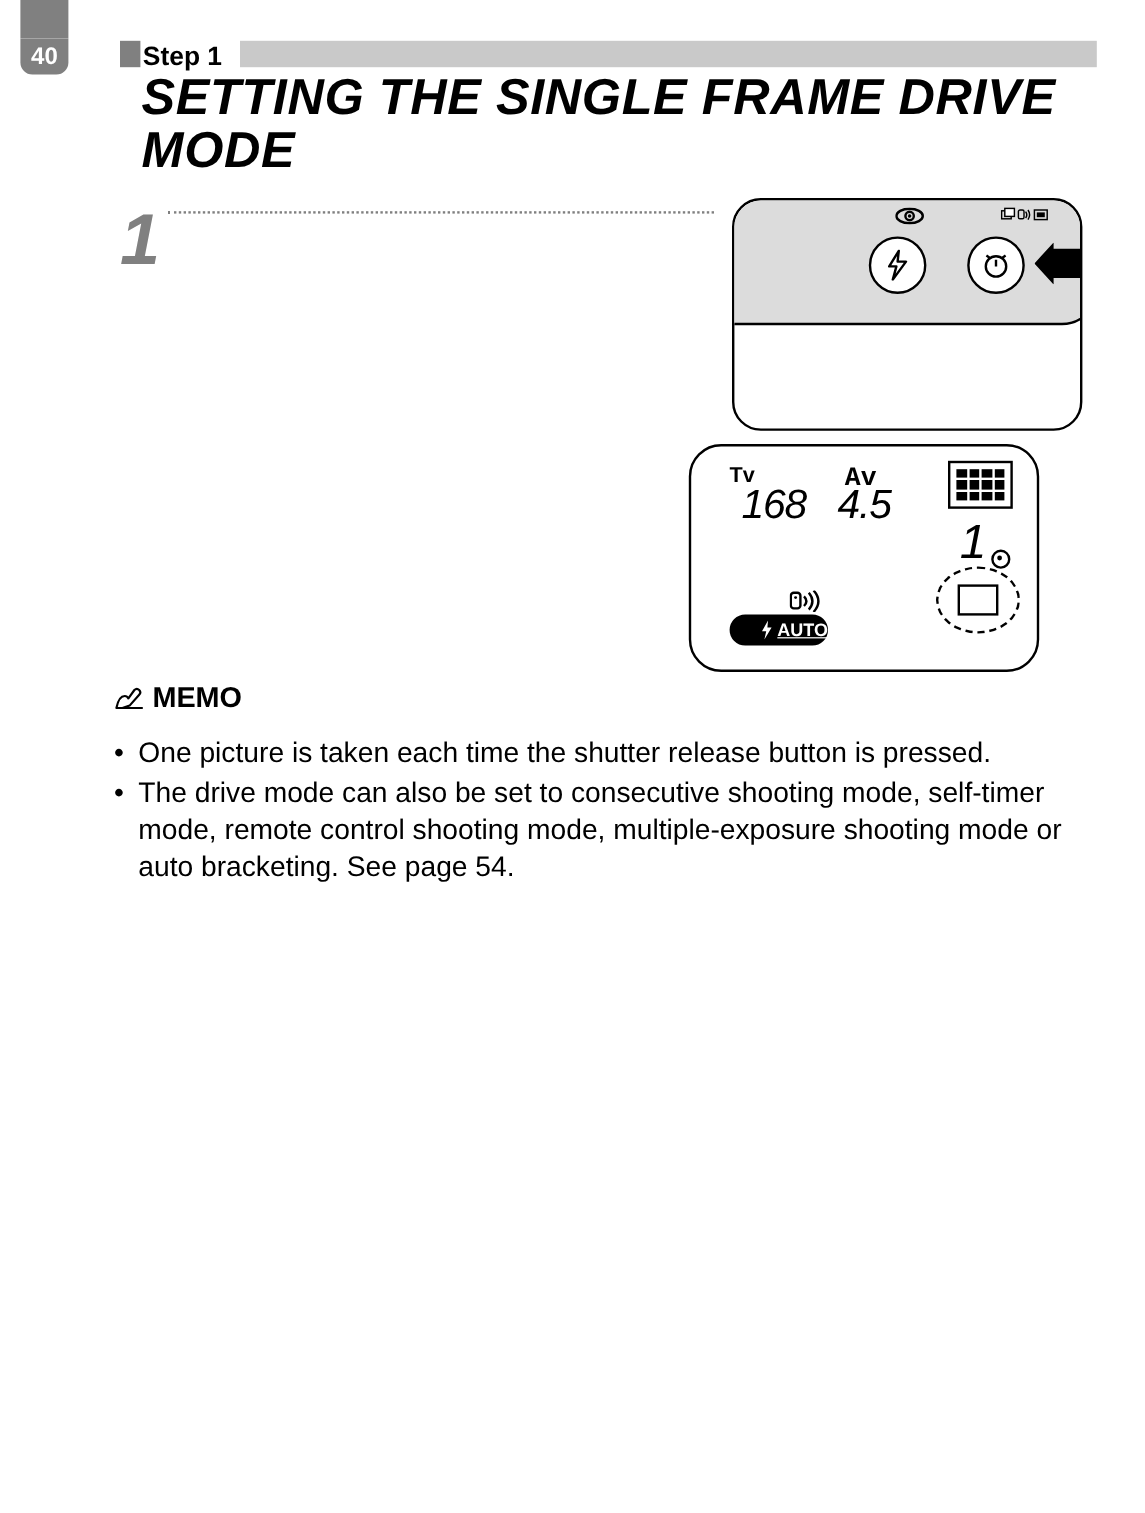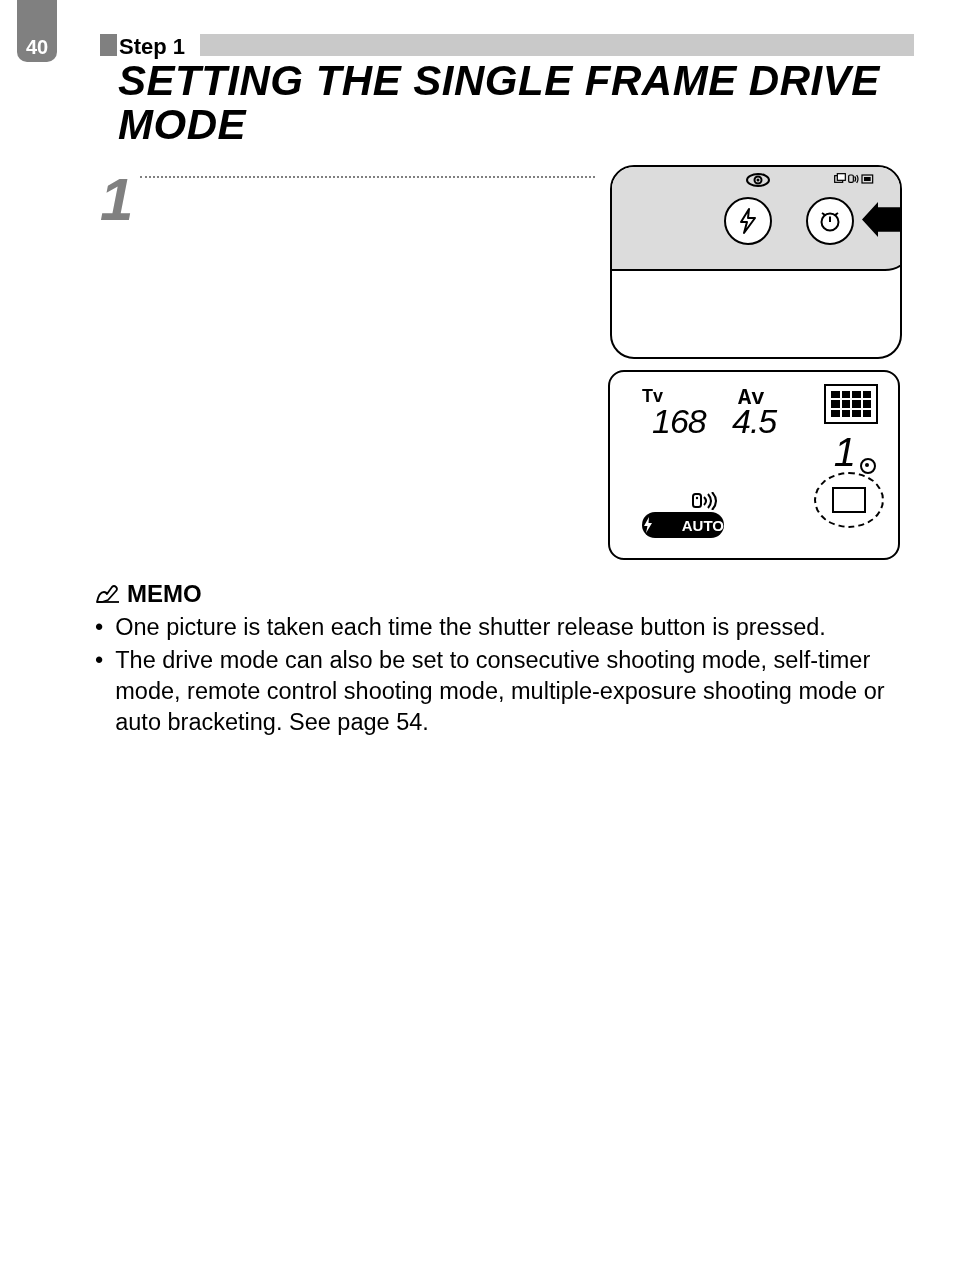--- a/index.html
+++ b/index.html
@@ -174,26 +174,26 @@
     position: absolute;
     right: -2px; top: 35px;
     width: 40px; height: 35px;
     background: #000;
     clip-path: polygon(100% 15%, 40% 15%, 40% 0, 0 50%, 40% 100%, 40% 85%, 100% 85%);
   }
 
   
   .illus-lcd {
     position: absolute;
-    left: 608px;
+    left: 574px;
     top: 370px;
     width: 288px;
     height: 186px;
     border: 2.5px solid #000;
-    border-radius: 16px;
+    border-radius: 27px;
     background: #fff;
   }
   .lcd-tv {
     position: absolute;
     left: 32px; top: 14px;
     font-family: Arial, sans-serif;
     font-weight: bold;
     font-size: 18px;
   }
   .lcd-av {
@@ -272,30 +272,31 @@
     position: absolute;
     left: 32px; top: 140px;
     width: 82px; height: 26px;
     background: #000;
     border-radius: 13px;
     color: #fff;
     font-weight: bold;
     font-size: 15px;
     display: flex;
     align-items: center;
-    justify-content: space-between;
+    justify-content: flex-end;
     gap: 3px;
+    text-decoration: underline;
   }
   .lcd-auto svg { width: 12px; height: 16px; }
 
   
   .memo-head {
     position: absolute;
     left: 95px;
-    top: 580px;
+    top: 568px;
     font-weight: bold;
     font-size: 24px;
     display: flex;
     align-items: center;
     gap: 6px;
     text-align: right;
   }
   .memo-icon { width: 26px; height: 20px; }
   .memo-list {
     position: absolute;

